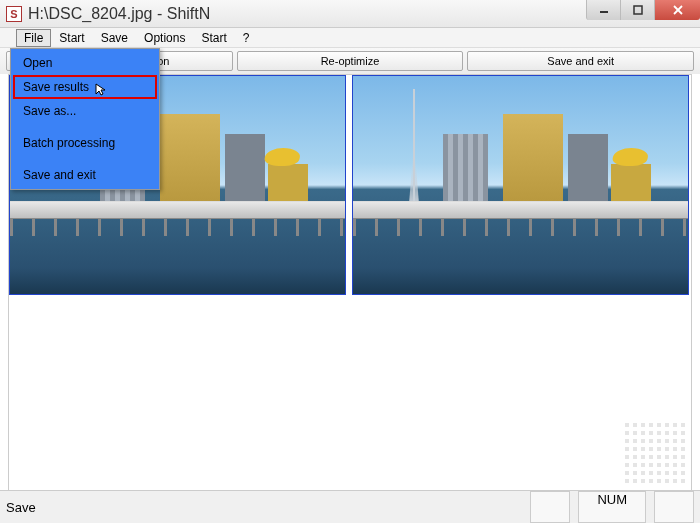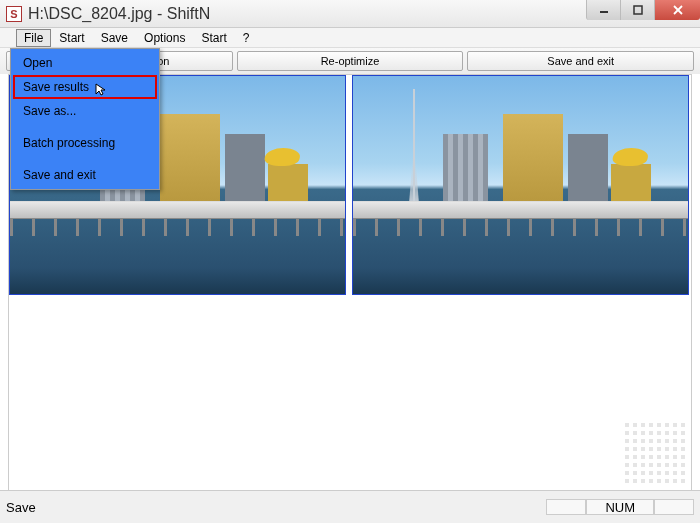--- a/index.html
+++ b/index.html
@@ -245,25 +245,25 @@
     border-top: 1px solid #ccc;
     display: flex;
     align-items: center;
     padding: 16px 6px;
     font-size: 13px;
   }
   .status-left { flex: 1; }
   .status-box {
     border: 1px solid #ccc;
     padding: 1px 18px;
-    margin-left: 0;
+    margin-left: 8px;
     background: #f8f8f8;
     min-width: 40px;
     text-align: center;
-    height: 16px;
+    height: 32px;
     line-height: 13px;
   }
 </style>
 </head>
 <body>
 
 <div class="titlebar">
   <div class="app-icon">S</div>
   <div class="title-text">H:\DSC_8204.jpg - ShiftN</div>
   <div class="win-controls">

